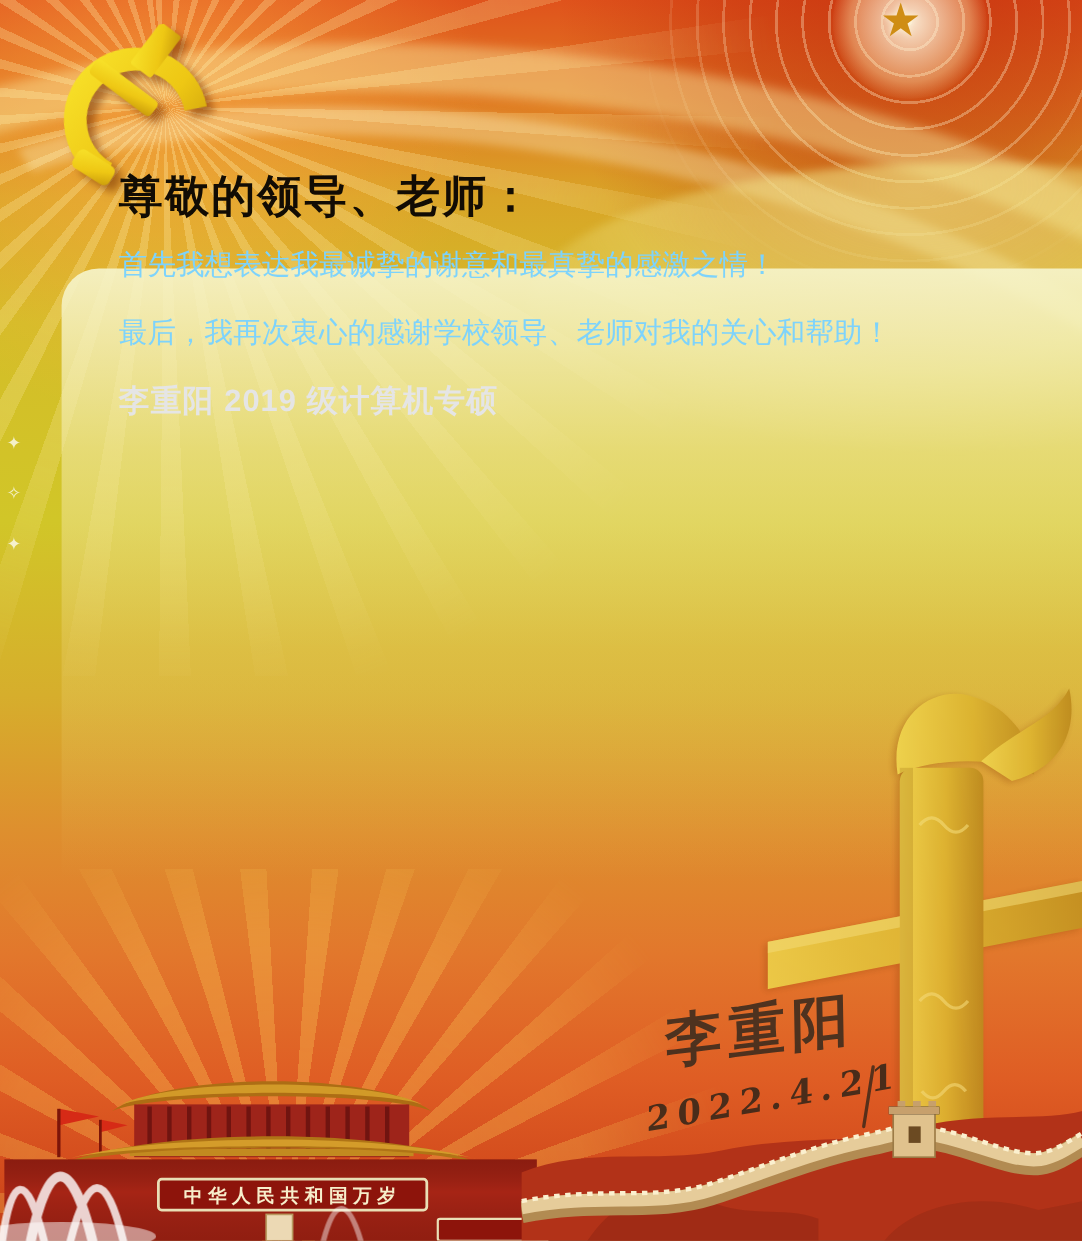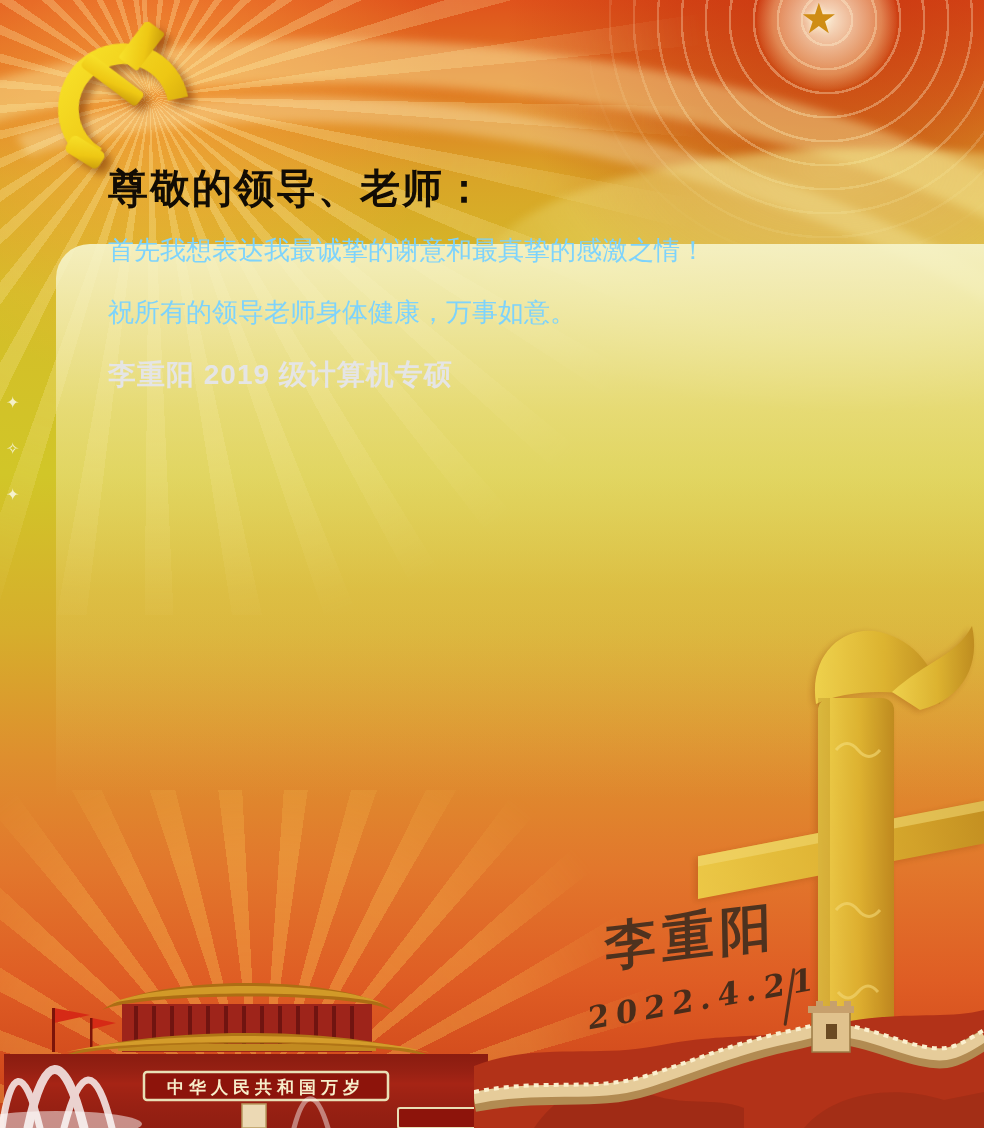--- a/index.html
+++ b/index.html
@@ -81,21 +81,21 @@
 
   
   .emblem{left:40px;top:26px;width:168px;height:152px;transform:rotate(-8deg);
     filter:drop-shadow(6px 7px 4px rgba(115,45,0,0.55));}
   .pillar{left:698px;top:610px;width:286px;height:460px;opacity:.93;
     filter:drop-shadow(-3px 2px 3px rgba(150,70,10,.35));}
   .tiananmen{left:-6px;top:952px;width:508px;height:176px;}
   .greatwall{left:474px;top:1000px;width:510px;height:128px;}
 
   
-  .letter{left:108px;top:158px;width:838px;color:#1d1205;}
+  .letter{left:108px;top:148px;width:838px;color:#1d1205;}
   .salutation,.greeting{
     font-size:40px;font-weight:700;line-height:62px;margin:0;
     letter-spacing:2px;color:#120c04;
   }
   .letter p.body{
     font-size:26px;line-height:62px;margin:0;text-align:justify;color:#7dd3fc;
   }
   .signer{
     font-family:"Liberation Sans","DejaVu Sans",sans-serif;
     font-size:28px;font-weight:700;line-height:62px;margin:0;color:#e5e5e5;letter-spacing:1px;
@@ -219,21 +219,21 @@
     </defs>
     <path d="M30,92 A40,40 0 1 1 94,58" fill="none" stroke="url(#ge)" stroke-width="15"></path>
     <rect x="8" y="80" width="28" height="14" rx="4" transform="rotate(40 22 87)" fill="url(#ge)"></rect>
     <rect x="56" y="8" width="34" height="17" rx="2" transform="rotate(-45 73 16)" fill="url(#ge)"></rect>
     <rect x="24" y="32" width="50" height="12" rx="3" transform="rotate(45 49 38)" fill="url(#ge)"></rect>
   </svg>
 
   <div class="abs letter">
     <p class="salutation">尊敬的领导、老师：</p>
     <p class="body">首先我想表达我最诚挚的谢意和最真挚的感激之情！</p>
-    <p class="body">祝所有的领导老师身体健康，万事如意。</p>
+    <p class="body">最后，我再次衷心的感谢学校领导、老师对我的关心和帮助！</p>
     <p class="signer">李重阳 2019 级计算机专硕</p>
   </div>
 
   <div class="abs sig-name">李重阳</div>
   <div class="abs sig-date">2022.4.21</div>
   <div class="abs sig-flourish"></div>
 
 </div>
 
 </body></html>

